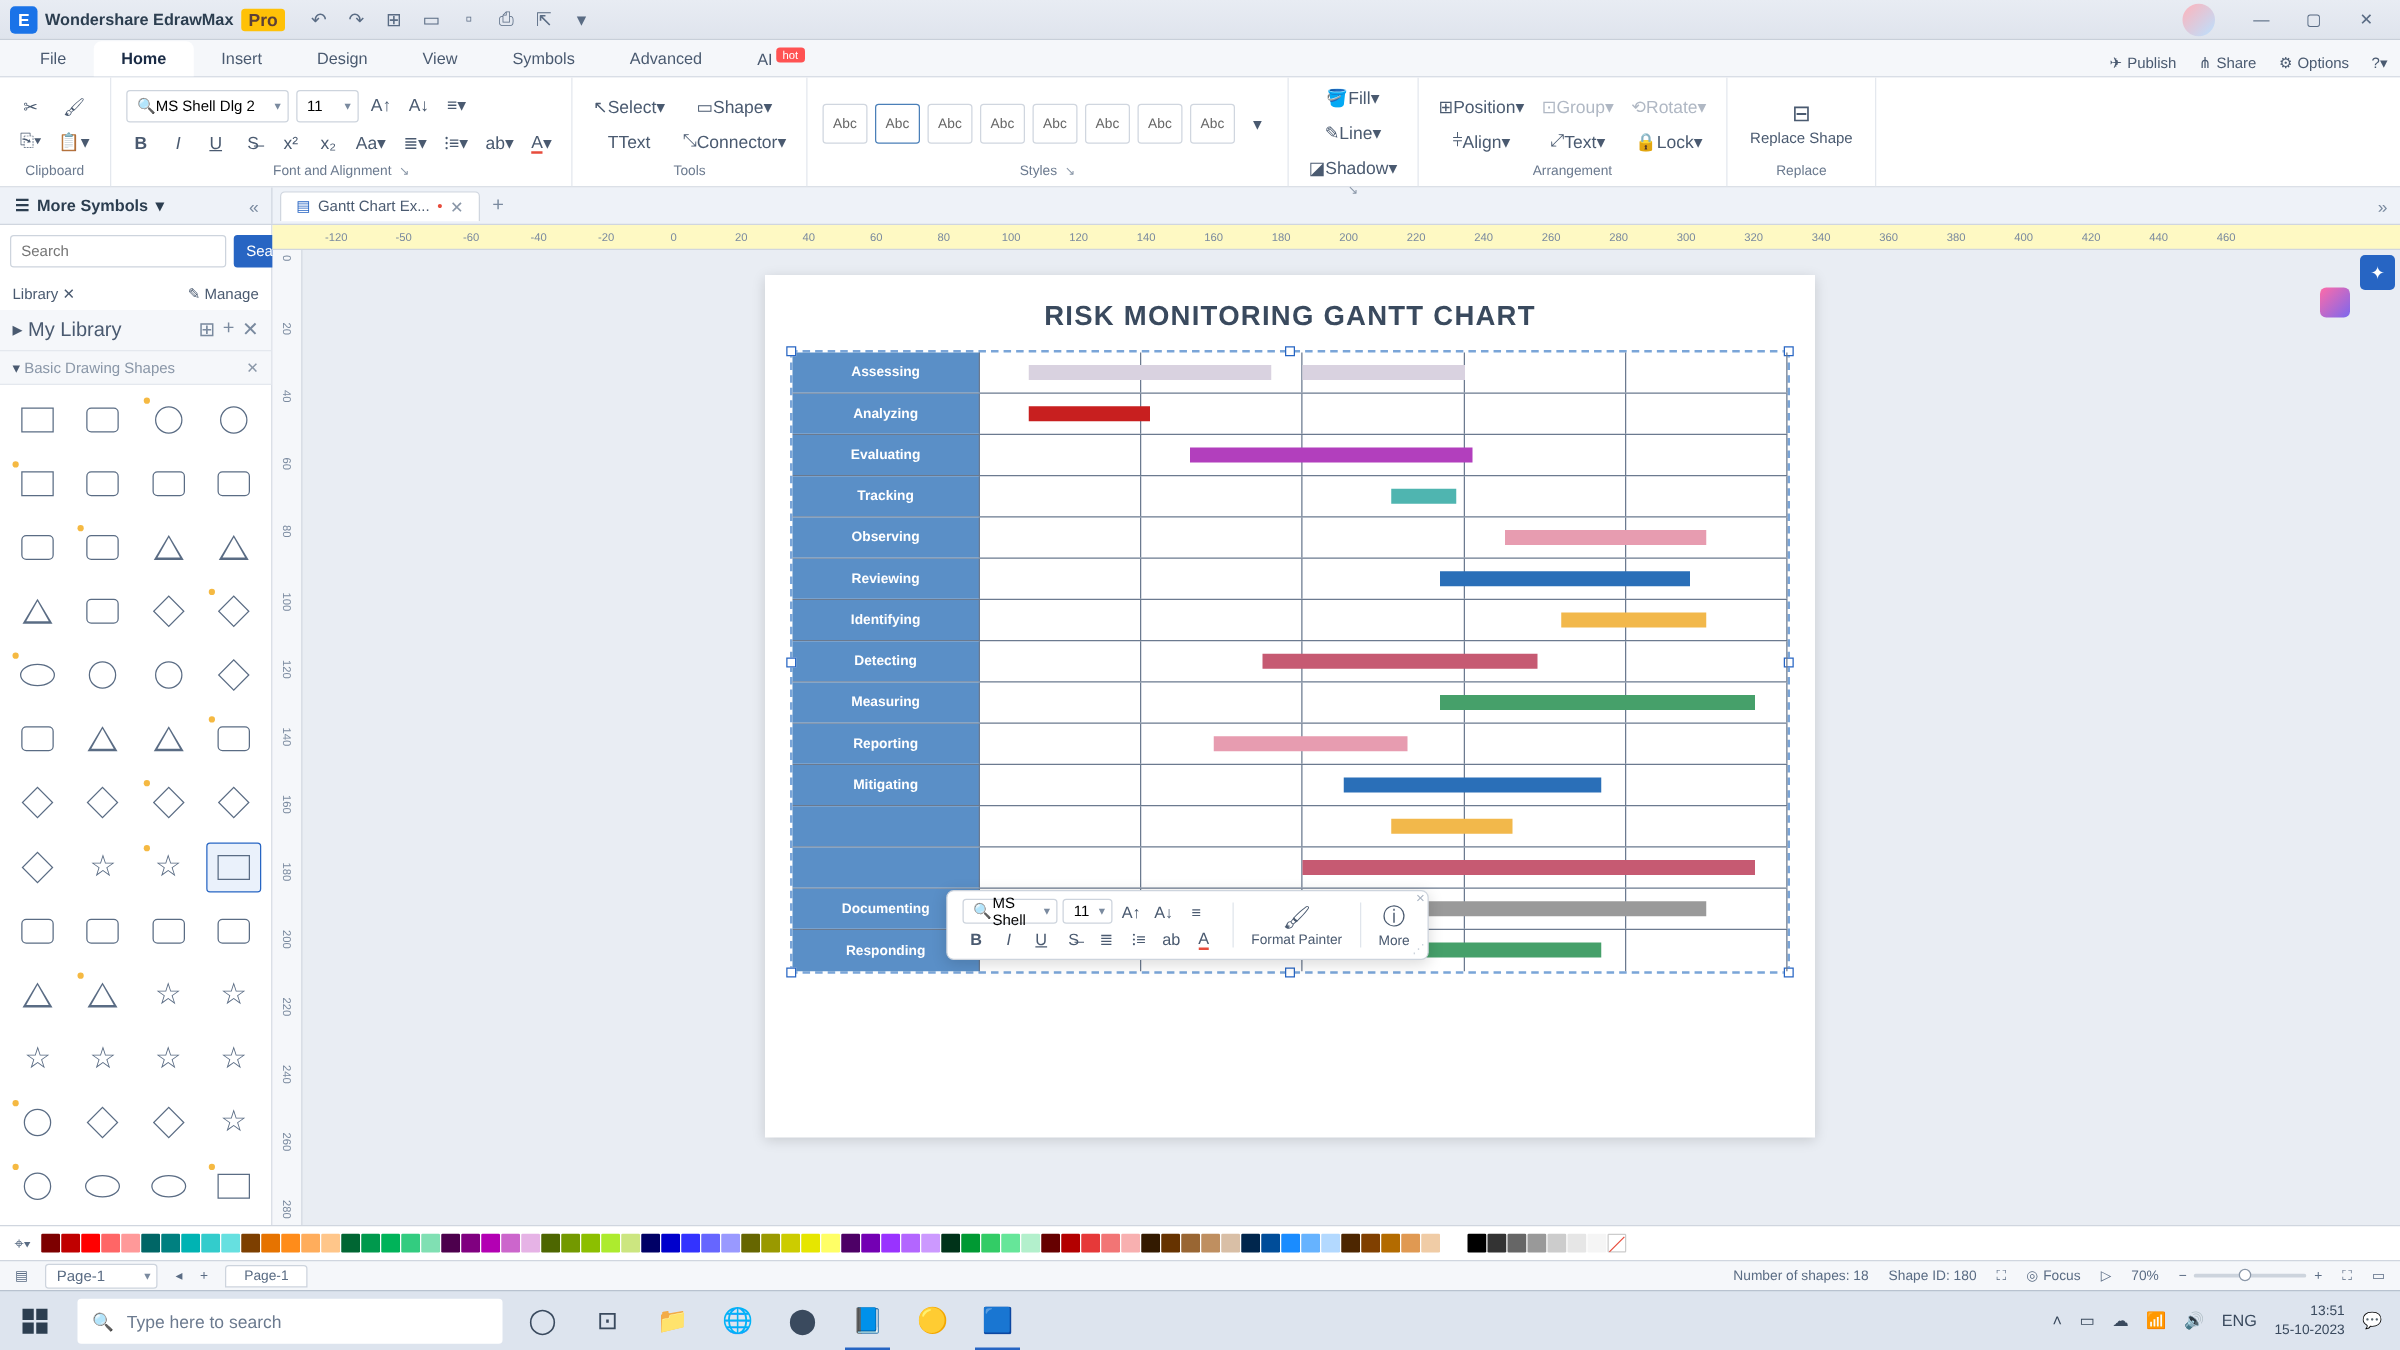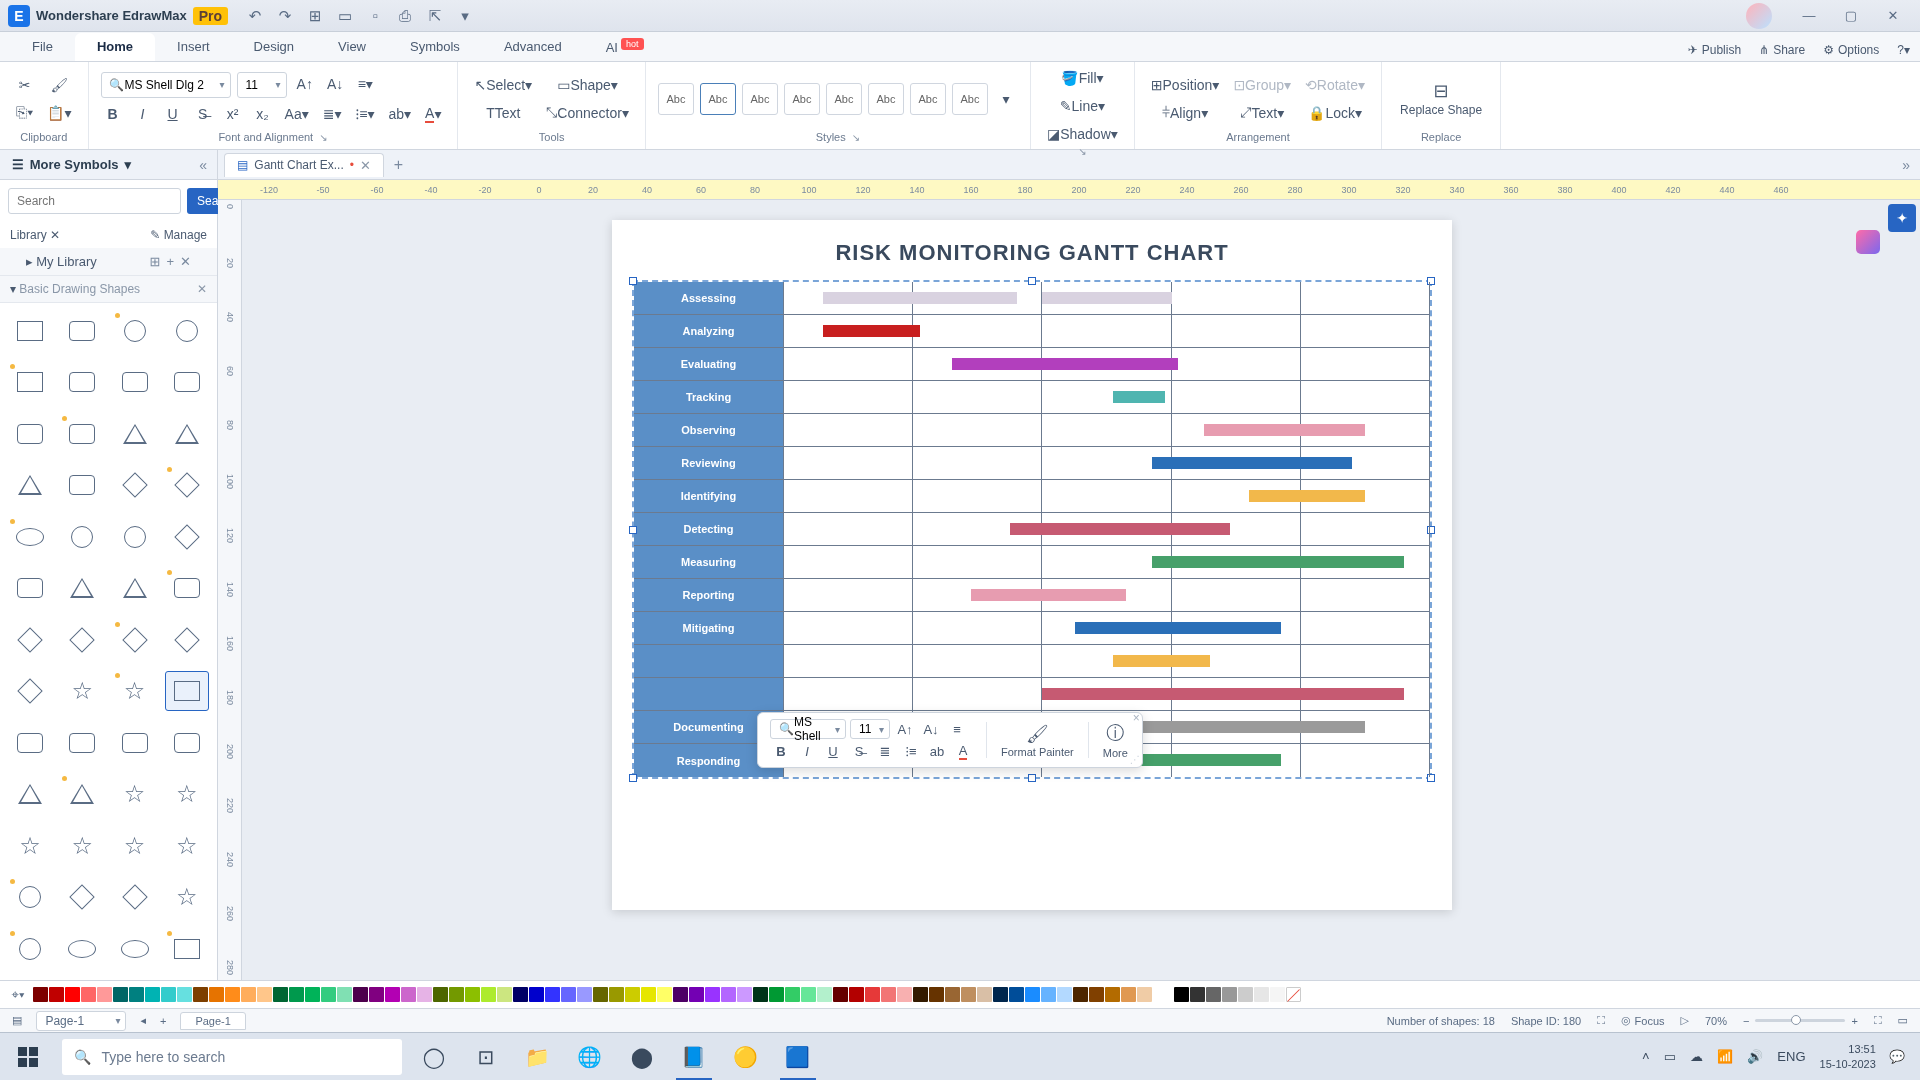--- a/index.html
+++ b/index.html
@@ -50,21 +50,21 @@
 
 .main{display:flex;height:calc(1080px - 32px - 30px - 88px - 30px - 28px - 24px - 48px)}
 
 
 .sidebar{width:218px;background:#fff;border-right:1px solid #d0d6df;display:flex;flex-direction:column}
 .sb-search{padding:8px;display:flex;gap:6px}
 .sb-search input{flex:1;height:26px;border:1px solid #cdd4dd;border-radius:3px;padding:0 8px;font-size:12px}
 .sb-search-btn{background:#2765c3;color:#fff;border:none;border-radius:3px;padding:0 10px;font-size:12px;cursor:pointer}
 .sb-libhdr{display:flex;justify-content:space-between;padding:6px 10px;font-size:12px;color:#4a5a70}
 .sb-libhdr span{cursor:pointer}
-.sb-mylib{display:flex;justify-content:space-between;align-items:center;padding:6px 26px;font-size:13px;color:#4a5a70;background:#f5f7fa}
+.sb-mylib{display:flex;justify-content:space-between;align-items:center;padding:6px 10px;font-size:16px;color:#4a5a70;background:#f5f7fa}
 .sb-mylib-ctrls{display:flex;gap:6px;color:#7a8a9f}
 .sb-section{padding:6px 10px;font-size:12px;color:#4a5a70;background:#f5f7fa;display:flex;justify-content:space-between;border-top:1px solid #e4e8ee;border-bottom:1px solid #e4e8ee}
 .sb-section span:last-child{cursor:pointer;color:#8a97a8}
 .sb-shapes{flex:1;overflow:auto;padding:8px;display:grid;grid-template-columns:repeat(4,1fr);gap:8px}
 .sb-shape{height:40px;display:flex;align-items:center;justify-content:center;cursor:pointer;border-radius:3px;position:relative}
 .sb-shape.sel{border:1px solid #2765c3;background:#eaf1fb}
 .sb-shape .dot{position:absolute;top:2px;left:2px;width:5px;height:5px;background:#f5b942;border-radius:50%}
 .sh-rect{width:26px;height:20px;border:1.5px solid #5a6c84}
 .sh-rrect{width:26px;height:20px;border:1.5px solid #5a6c84;border-radius:4px}
 .sh-circ{width:22px;height:22px;border:1.5px solid #5a6c84;border-radius:50%}

